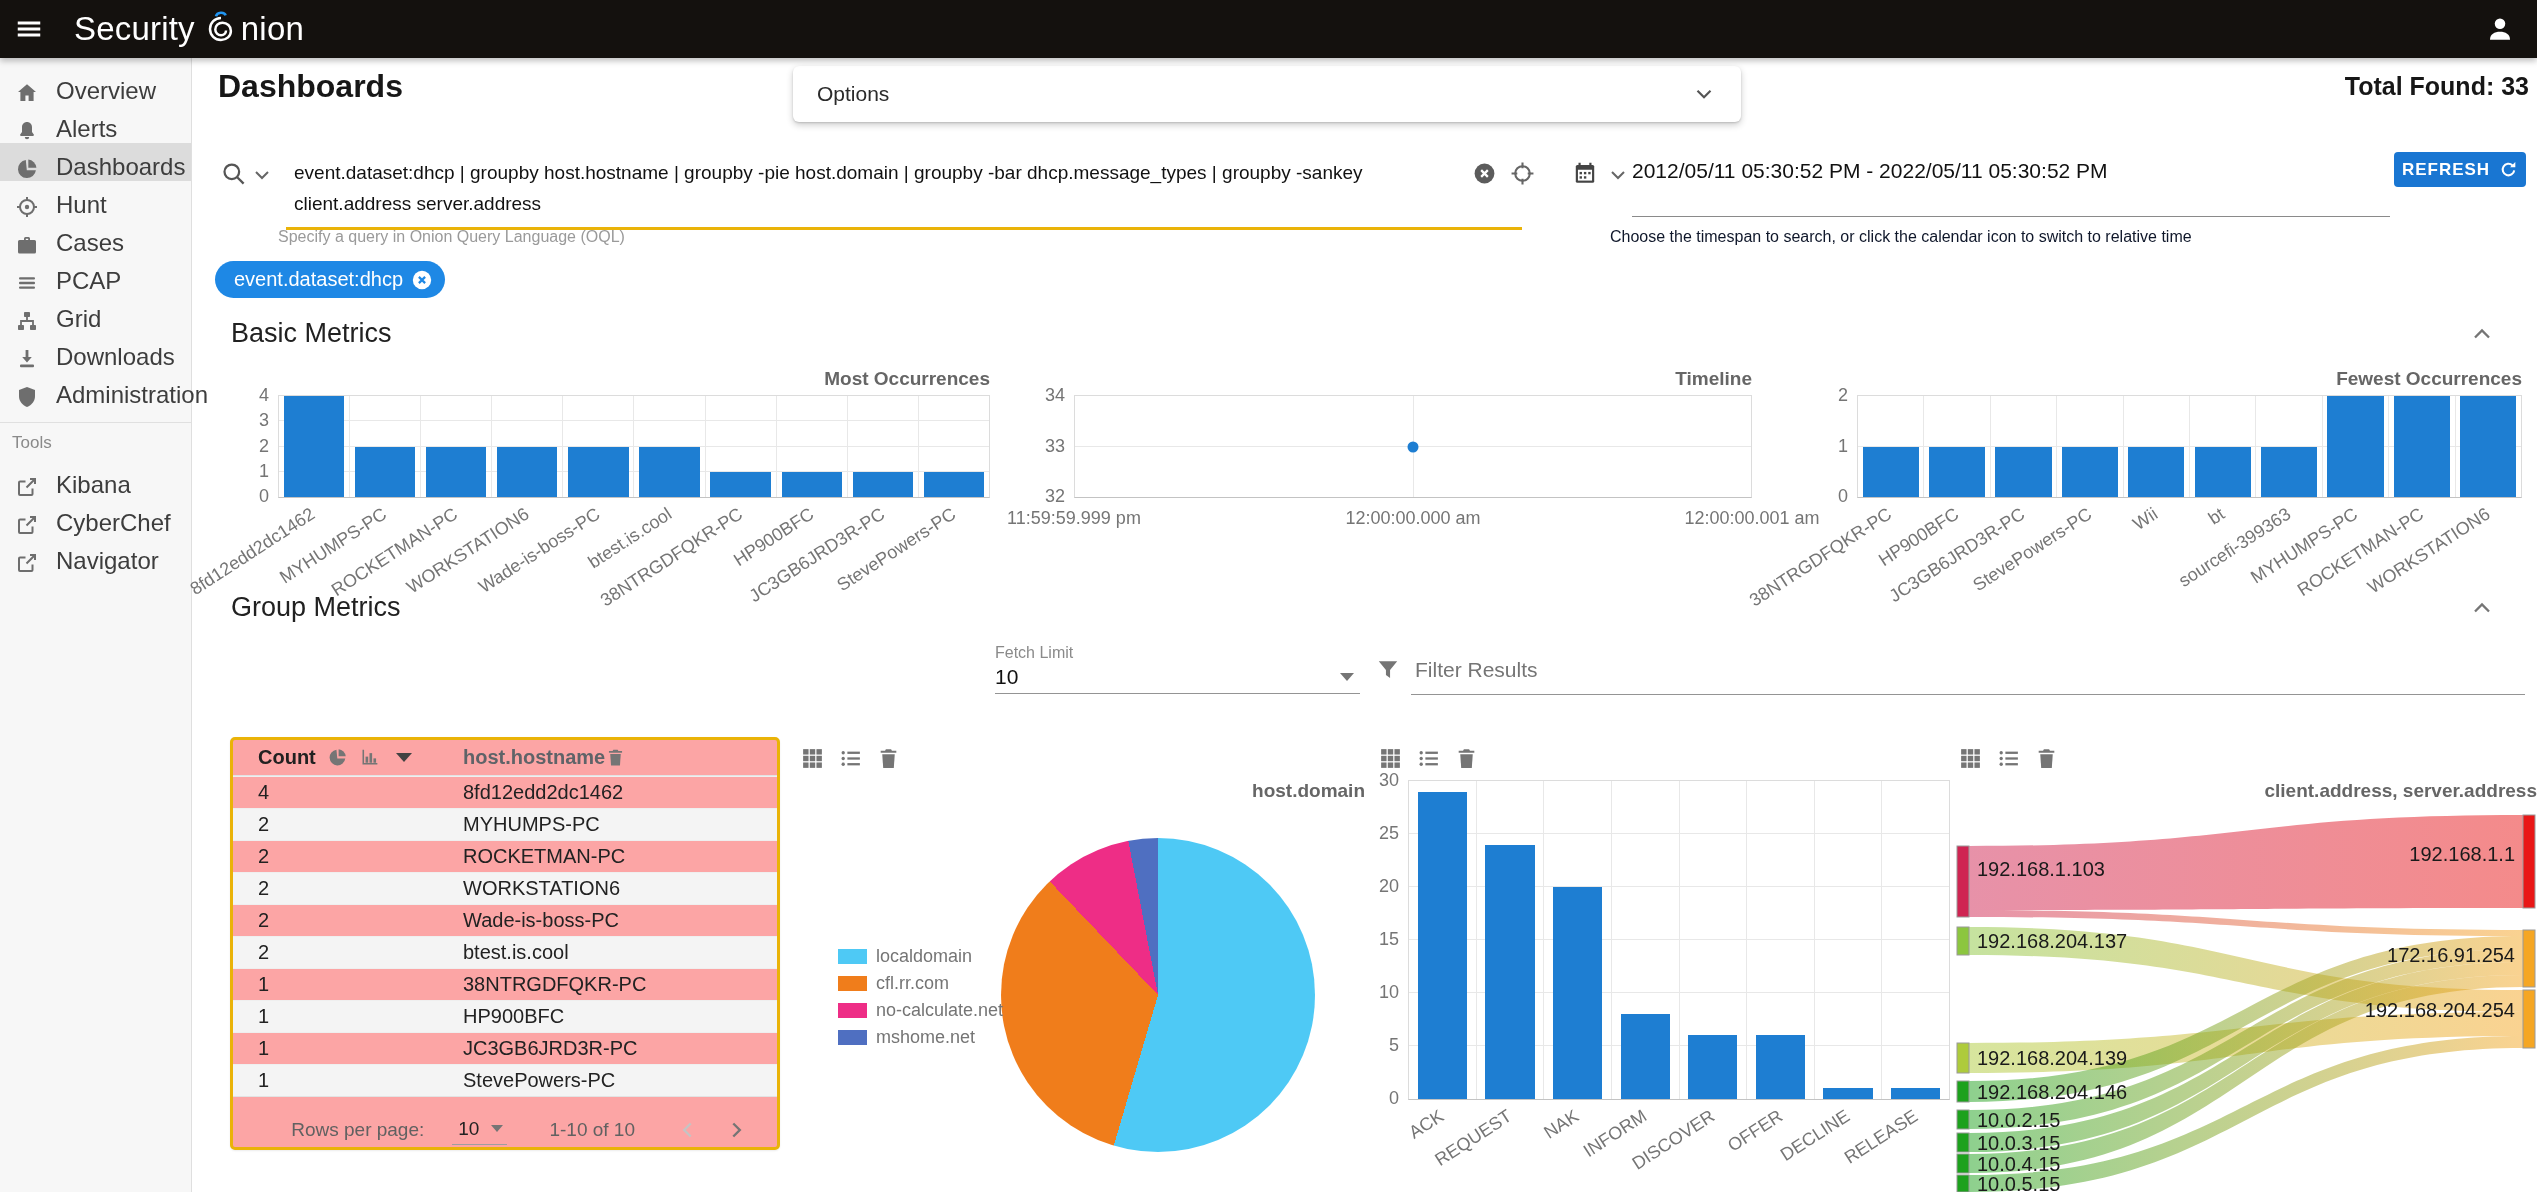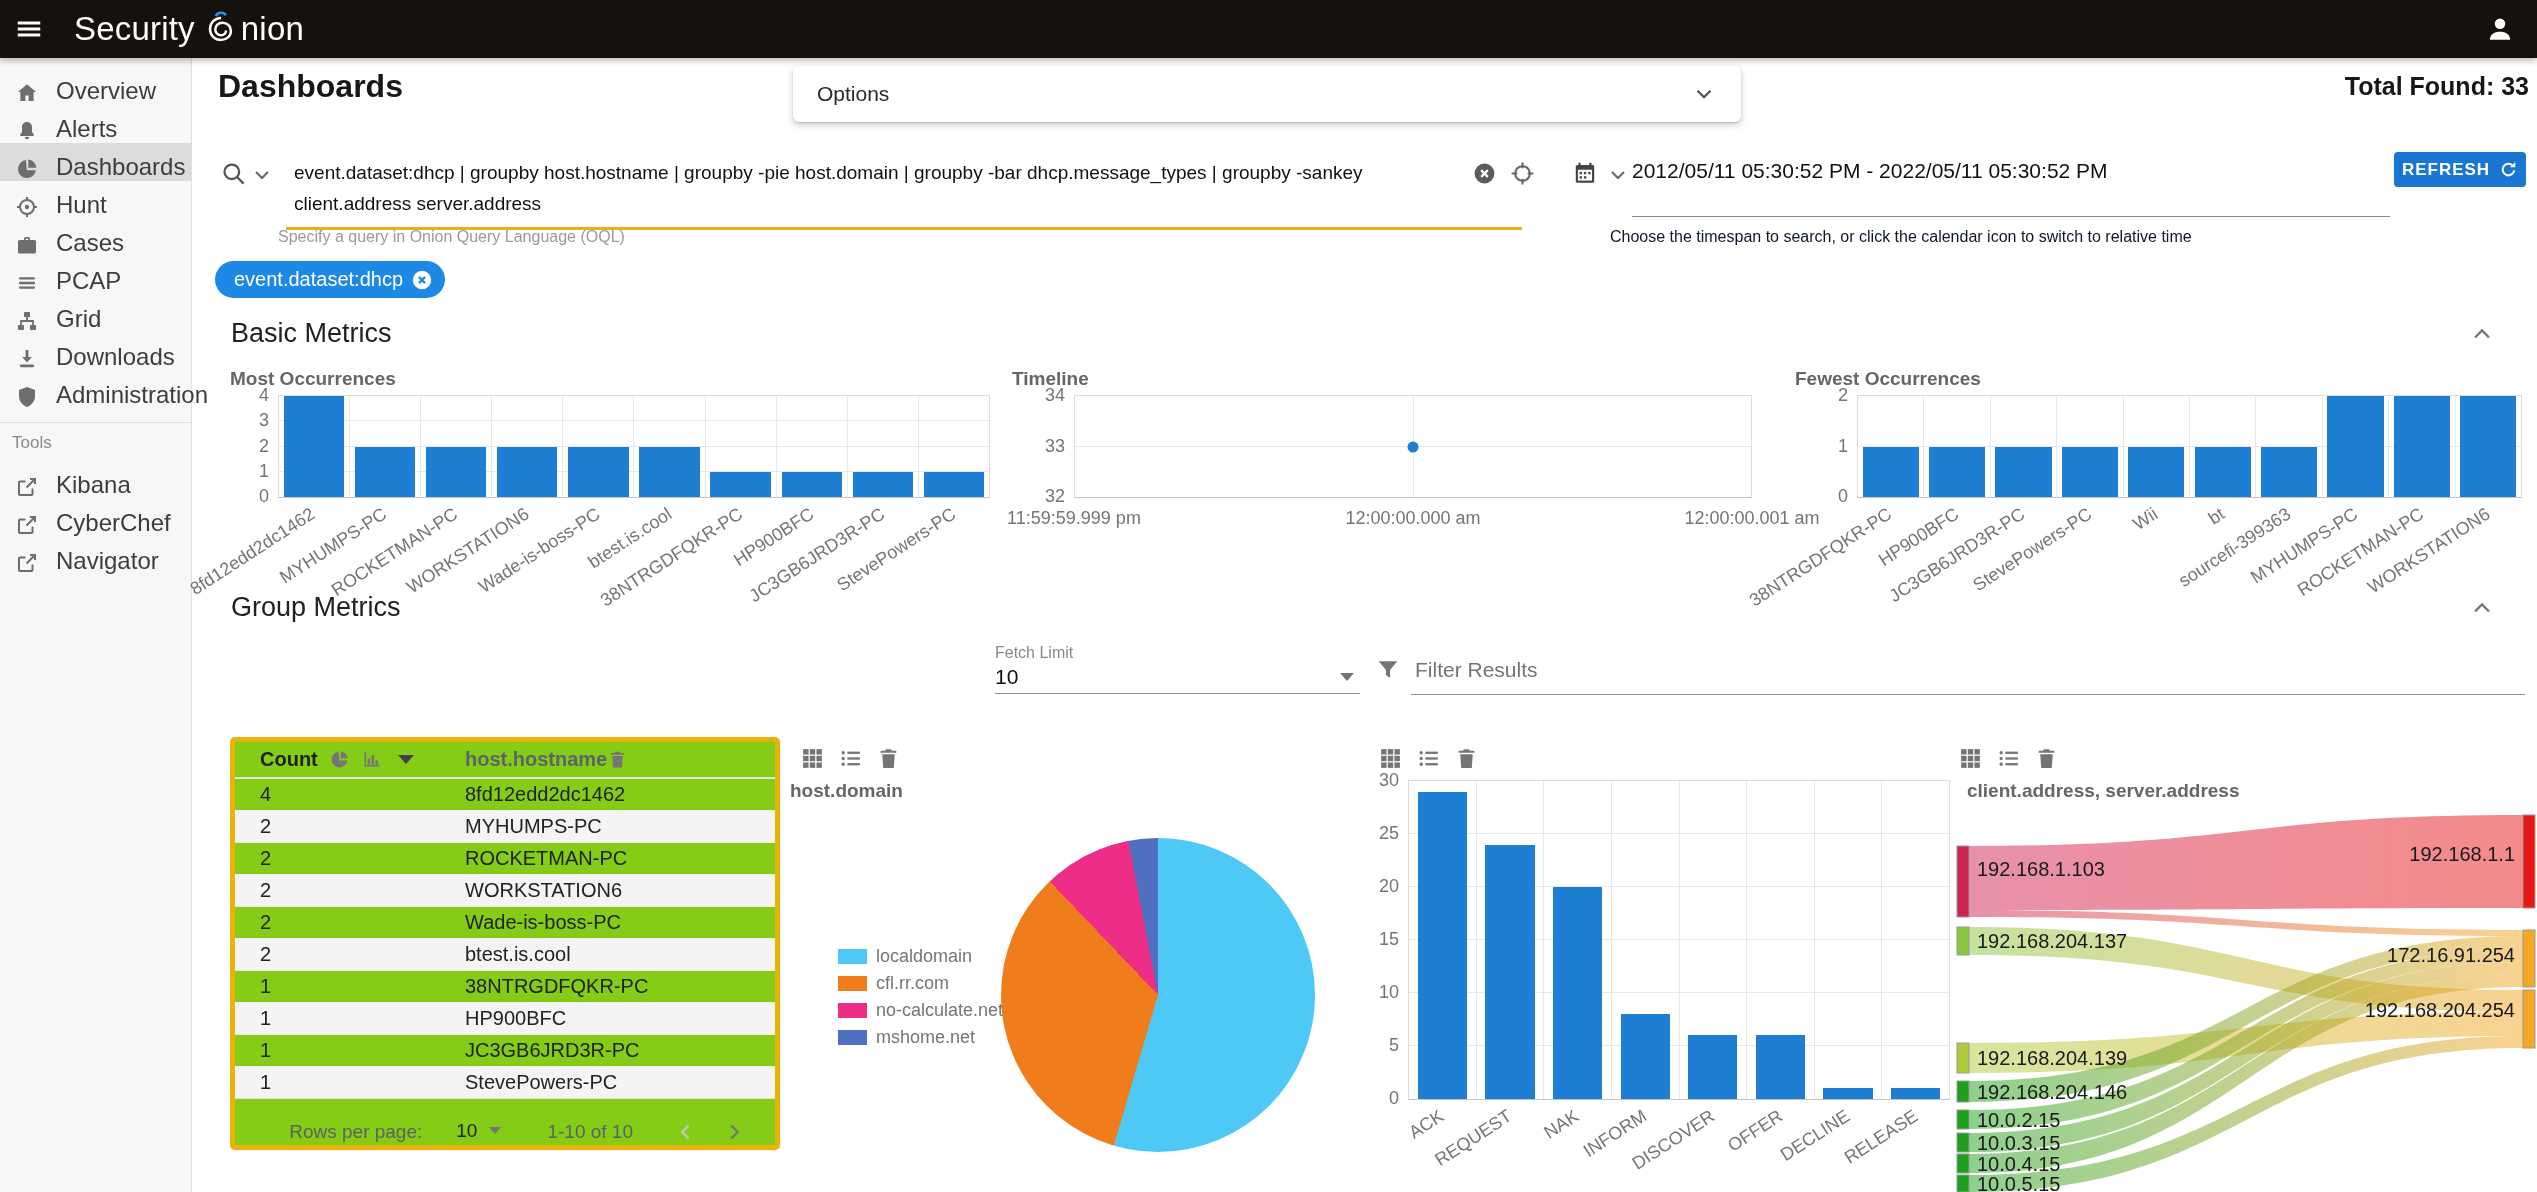--- a/index.html
+++ b/index.html
@@ -37,21 +37,21 @@
   .time-hint{left:1610px;top:228px;font-size:16px;color:#0f172a}
   .refresh-btn{left:2394px;top:152px;width:132px;height:35px;background:#1976d2;border-radius:4px;color:#fff;font-size:17px;font-weight:bold;letter-spacing:1px;display:flex;align-items:center;justify-content:center;gap:9px;cursor:pointer}
   
   .chip{left:215px;top:261px;height:37px;background:#1e88e5;border-radius:19px;display:inline-flex;align-items:center;color:#fff;font-size:20px;padding:0 12px 0 19px;gap:8px;cursor:pointer}
   .chip .cx{width:22px;height:22px}
   
   .section-h{font-size:27px;color:#212121}
   .collapse-btn{width:28px;height:28px;color:#757575;cursor:pointer}
   
   .chart{position:absolute}
-  .c-title{text-align:left;font-size:19px;font-weight:bold;color:#666;height:27px;white-space:nowrap}
+  .c-title{text-align:right;font-size:19px;font-weight:bold;color:#666;height:27px;white-space:nowrap}
   .c-body{display:flex}
   .c-yaxis{position:relative}
   .c-yaxis .tick{position:absolute;right:9px;transform:translateY(50%);font-size:18px;color:#757575}
   .c-plot{position:relative;flex:1;border:1px solid #dcdcdc;border-bottom:1px solid #c3c3c3;box-sizing:content-box;display:flex;align-items:flex-end}
   .gridh{position:absolute;left:0;right:0;height:1px;background:#e8e8e8}
   .cell{flex:1;position:relative;height:100%;border-right:1px solid #e8e8e8}
   .cell:last-child{border-right:none}
   .bar{position:absolute;bottom:0;background:#1e7ed2}
   .c-x{position:relative}
   .xl{position:absolute;top:4px;width:0}
@@ -61,21 +61,21 @@
   .vline{position:absolute;top:0;bottom:0;width:1px;background:#e8e8e8}
   
   .fetch-box{left:995px;top:644px;width:365px;border-bottom:1px solid #949494;height:50px;box-sizing:border-box}
   .fetch-label{font-size:16px;color:#8a8a8a}
   .fetch-val{font-size:21px;color:#111;margin-top:3px;display:flex;align-items:center}
   .caret{width:0;height:0;border-left:7px solid transparent;border-right:7px solid transparent;border-top:8px solid #757575;margin-left:auto;margin-right:6px}
   .filter-box{left:1375px;top:652px;width:1150px;display:flex;align-items:flex-start;gap:10px}
   .funnel{width:26px;height:26px;color:#757575;margin-top:5px}
   .filter-input{flex:1;border-bottom:1px solid #949494;font-size:21px;color:#757575;padding:6px 0 12px 4px}
   
-  .tpanel{left:230px;top:737px;width:550px;height:413px;border:5px solid #eab308;border-radius:5px;box-sizing:border-box;overflow:hidden;background:#84cc16;box-shadow:0 1px 2px rgba(0,0,0,.08)}
+  .tpanel{left:230px;top:737px;width:550px;height:413px;border:3px solid #eab308;border-radius:5px;box-sizing:border-box;overflow:hidden;background:#fca5a5;box-shadow:0 1px 2px rgba(0,0,0,.08)}
   .thead{height:35px;display:flex;align-items:center;border-bottom:1px solid #e3e3e3;font-size:20px}
   .th-count{font-weight:bold;color:#212121;margin-left:25px}
   .th-ic{width:21px;height:21px;color:#757575;margin-left:11px}
   .th-sort{width:0;height:0;border-left:8px solid transparent;border-right:8px solid transparent;border-top:9px solid #424242;margin-left:16px}
   .th-field{font-weight:bold;color:#5f6368;position:absolute;left:230px}
   .th-trash{width:21px;height:21px;color:#757575;position:absolute;left:372px}
   .trow{height:31px;display:flex;align-items:center;font-size:20px;color:#222;border-top:1px solid #efefef;position:relative;cursor:pointer}
   .trow:nth-child(even){background:#f4f4f4}
   .trow .ccount{margin-left:25px}
   .trow .chost{position:absolute;left:230px}

